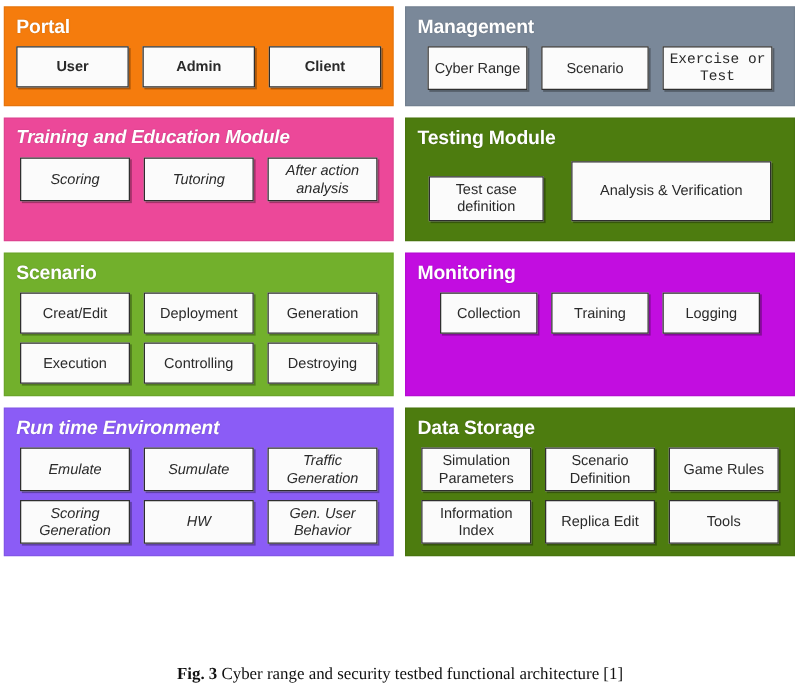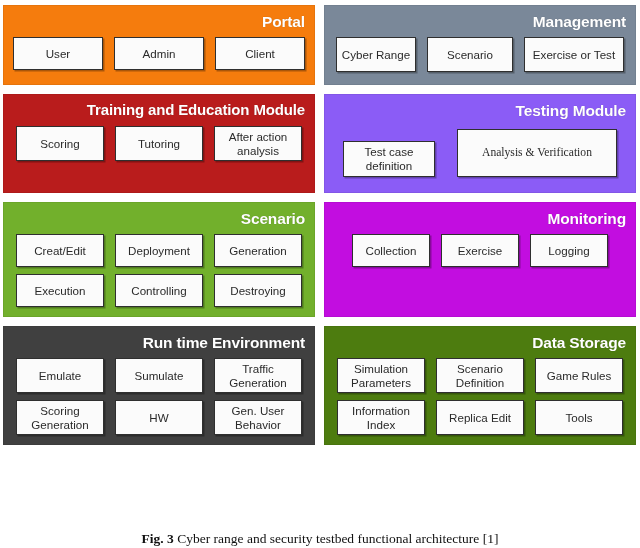--- a/index.html
+++ b/index.html
@@ -36,21 +36,21 @@
     display: flex;
     flex-direction: column;
     align-items: center;
     border: 1px solid rgba(0,0,0,0.06);
   }
   .module-title {
     color: #ffffff;
     font-weight: bold;
     font-size: 15.5px;
     line-height: 1.12;
-    text-align: right;
+    text-align: left;
     letter-spacing: -0.15px;
     text-shadow: 0 0 1px rgba(0,0,0,0.28);
     margin-bottom: 7px;
     width: 100%;
   }
   .boxrow {
     display: flex;
     justify-content: center;
     column-gap: 11px;
     width: 100%;
@@ -68,28 +68,28 @@
     line-height: 1.17;
     text-align: center;
     display: flex;
     align-items: center;
     justify-content: center;
     padding: 2px 3px;
     min-height: 34px;
   }
 
   
-  .m-portal   .cell { width: 92px; min-height: 33px; }
+  .m-portal   .cell { width: 92px; min-height: 33px; font-weight: bold; }
   .m-mgmt     .cell { min-height: 35px; }
   .m-mgmt     .cell.w1 { width: 80px; }
   .m-mgmt     .cell.w2 { width: 86px; }
-  .m-mgmt     .cell.w3 { width: 100px; }
+  .m-mgmt     .cell.w3 { width: 88px; font-family: Liberation Mono, monospace; }
   .m-train    .cell { width: 88px; min-height: 35px; }
   .m-test     .cell.w1 { width: 92px; min-height: 36px; margin-top: 12px; }
-  .m-test     .cell.w2 { width: 160px; min-height: 30px; font-family: Liberation Serif, serif; }
+  .m-test     .cell.w2 { width: 160px; min-height: 30px; }
   .m-test     .boxrow { column-gap: 22px; }
   .m-scn      .cell { width: 88px; min-height: 33px; }
   .m-mon      .cell { width: 78px; min-height: 33px; }
   .m-rte      .cell { width: 88px; min-height: 35px; }
   .m-ds       .cell { width: 88px; min-height: 35px; }
 
   .m-train .module-title { font-size: 15px; }
   .m-test .boxrow { margin-top: 2px; }
   .m-test { padding-bottom: 15px; }
   .m-mon  { padding-bottom: 18px; }
@@ -129,30 +129,30 @@
 
     <div class="module m-mgmt" style="background: rgb(122, 136, 153);">
       <div class="module-title">Management</div>
       <div class="boxrow">
         <div class="cell w1">Cyber Range</div>
         <div class="cell w2">Scenario</div>
         <div class="cell w3">Exercise or Test</div>
       </div>
     </div>
 
-    <div class="module m-train" style="background: #b91c1c;">
+    <div class="module m-train" style="background: #ec4899; font-style: italic;">
       <div class="module-title">Training and Education Module</div>
       <div class="boxrow">
         <div class="cell">Scoring</div>
         <div class="cell">Tutoring</div>
         <div class="cell">After action analysis</div>
       </div>
     </div>
 
-    <div class="module m-test" style="background: #8b5cf6;">
+    <div class="module m-test" style="background: #4d7c0f;">
       <div class="module-title">Testing Module</div>
       <div class="boxrow">
         <div class="cell w1">Test case definition</div>
         <div class="cell w2">Analysis &amp; Verification</div>
       </div>
     </div>
 
     <div class="module m-scn" style="background: rgb(114, 176, 44);">
       <div class="module-title">Scenario</div>
       <div class="boxrow">
@@ -164,26 +164,26 @@
         <div class="cell">Execution</div>
         <div class="cell">Controlling</div>
         <div class="cell">Destroying</div>
       </div>
     </div>
 
     <div class="module m-mon" style="background: rgb(194, 13, 224);">
       <div class="module-title">Monitoring</div>
       <div class="boxrow">
         <div class="cell">Collection</div>
-        <div class="cell">Exercise</div>
+        <div class="cell">Training</div>
         <div class="cell">Logging</div>
       </div>
     </div>
 
-    <div class="module m-rte" style="background: #404040;">
+    <div class="module m-rte" style="background: #8b5cf6; font-style: italic;">
       <div class="module-title">Run time Environment</div>
       <div class="boxrow">
         <div class="cell">Emulate</div>
         <div class="cell">Sumulate</div>
         <div class="cell">Traffic Generation</div>
       </div>
       <div class="boxrow">
         <div class="cell">Scoring Generation</div>
         <div class="cell">HW</div>
         <div class="cell">Gen. User Behavior</div>

